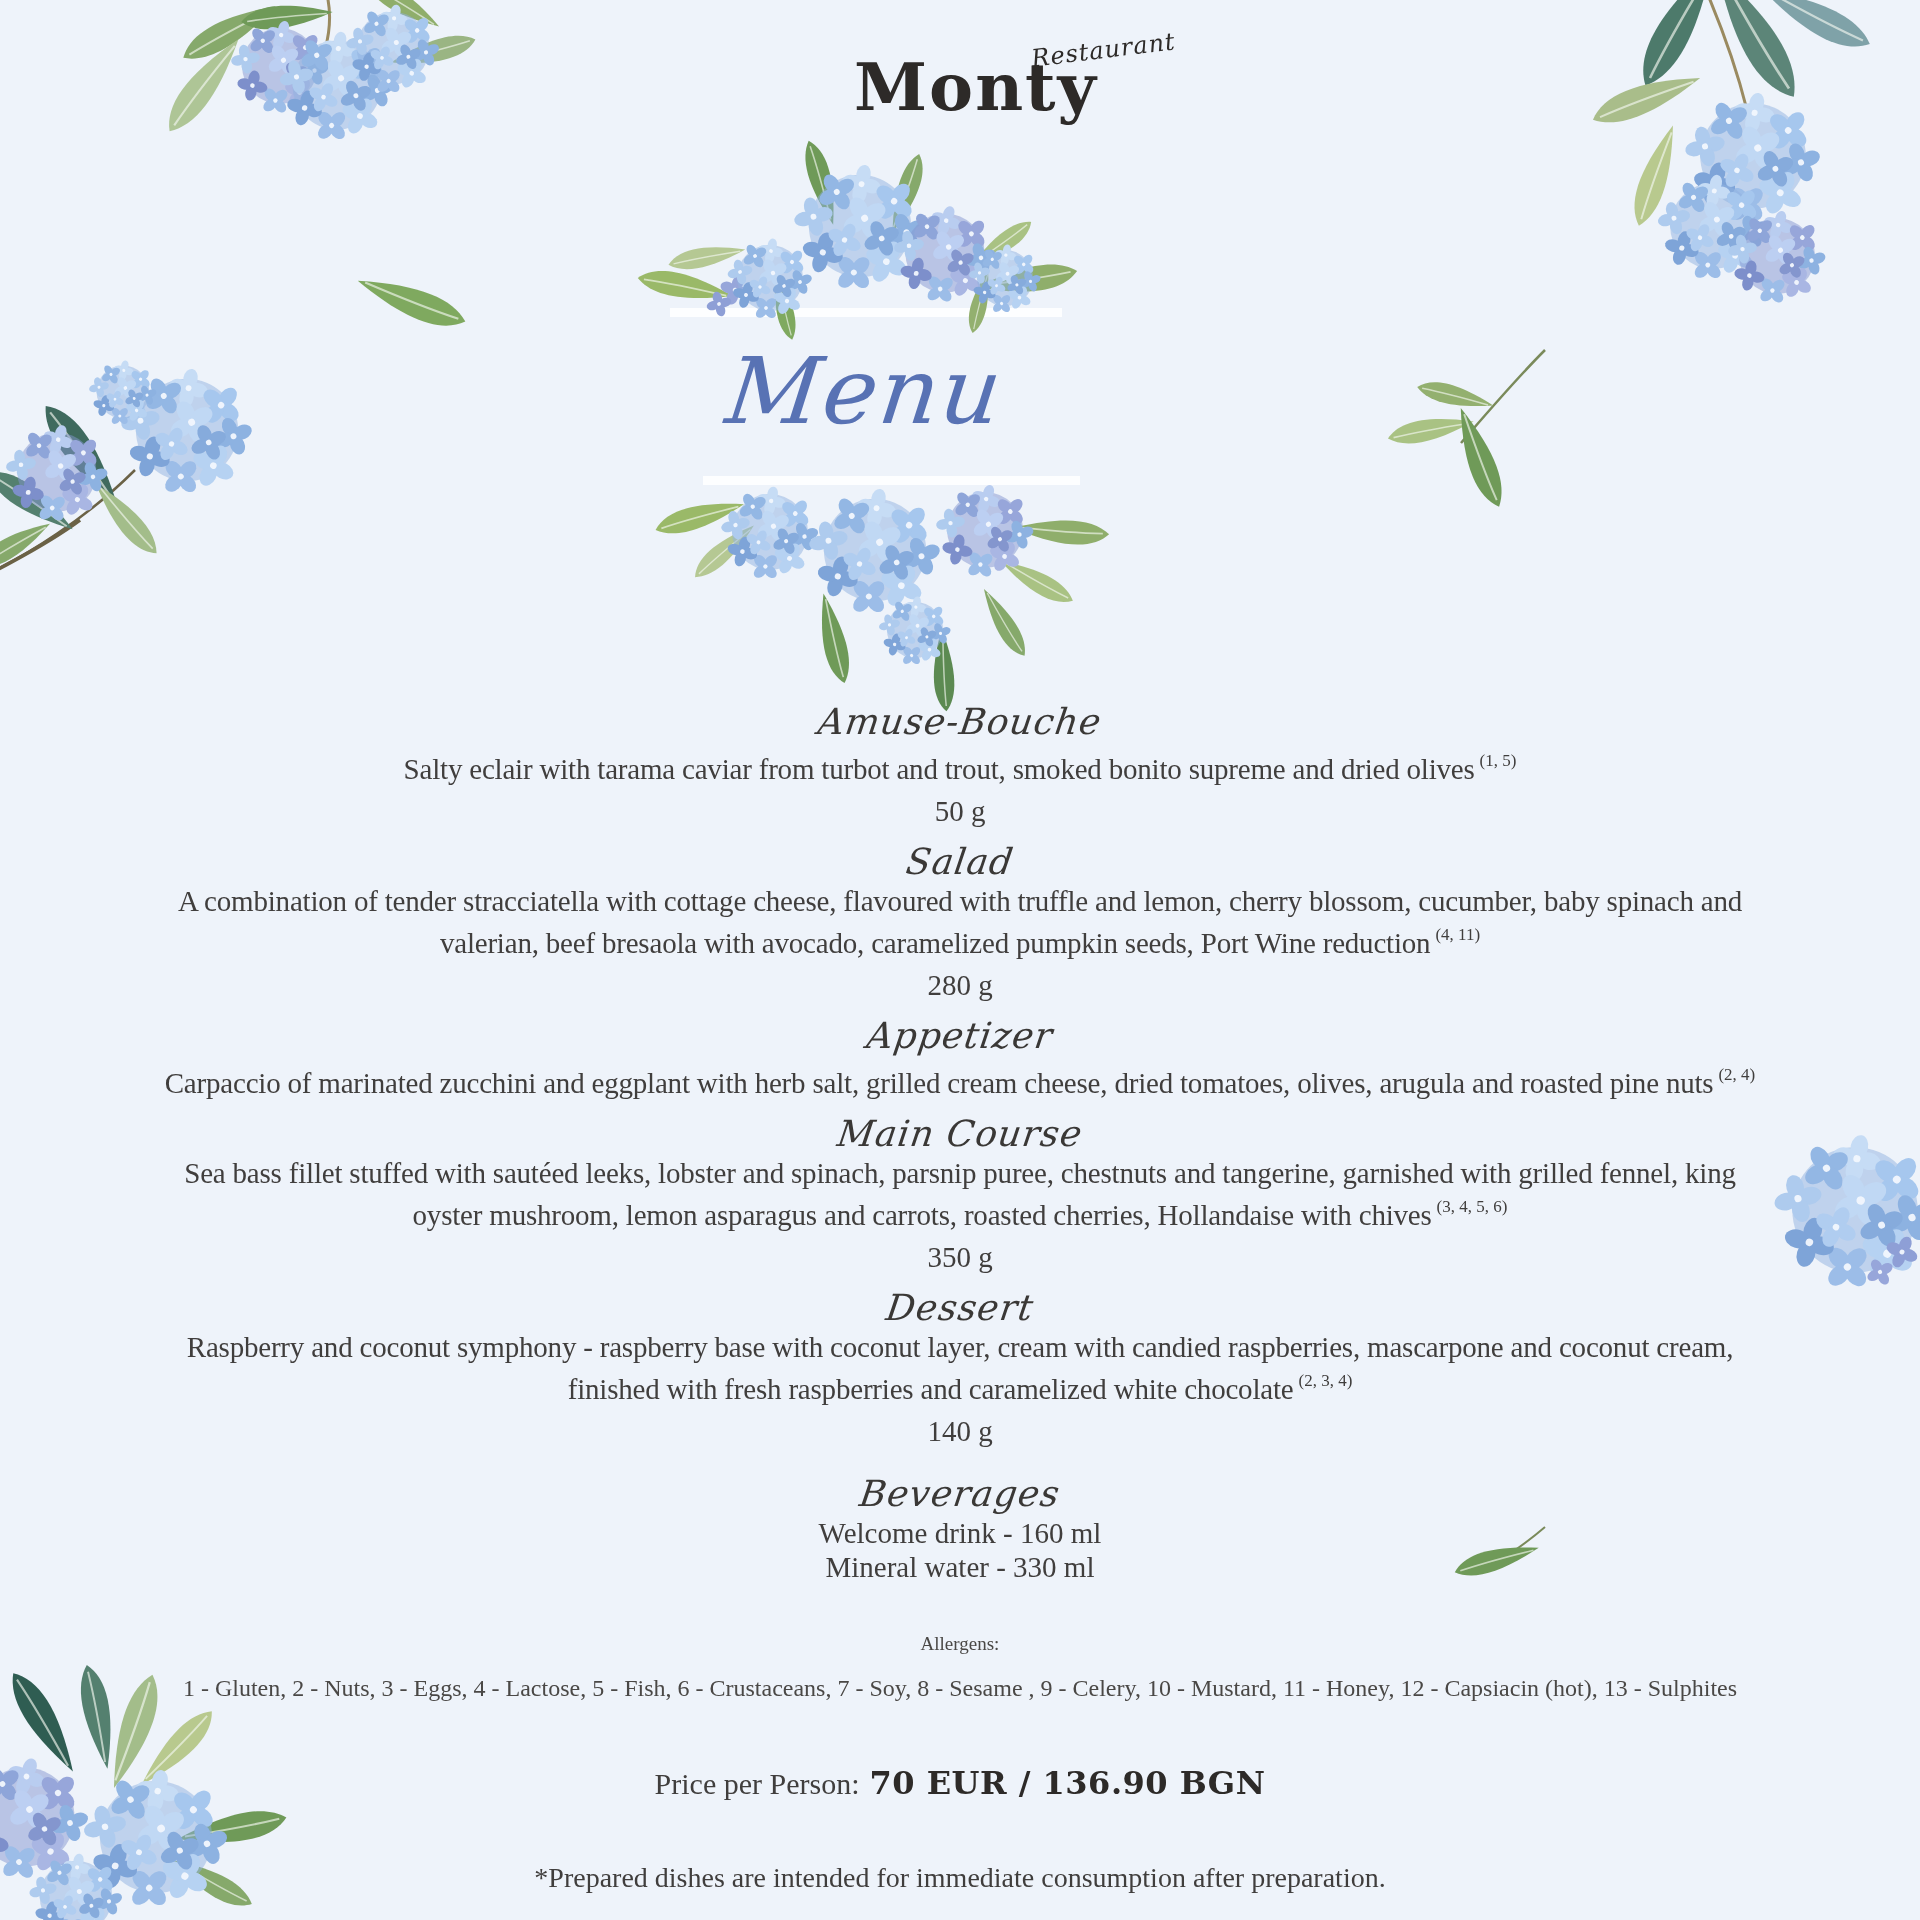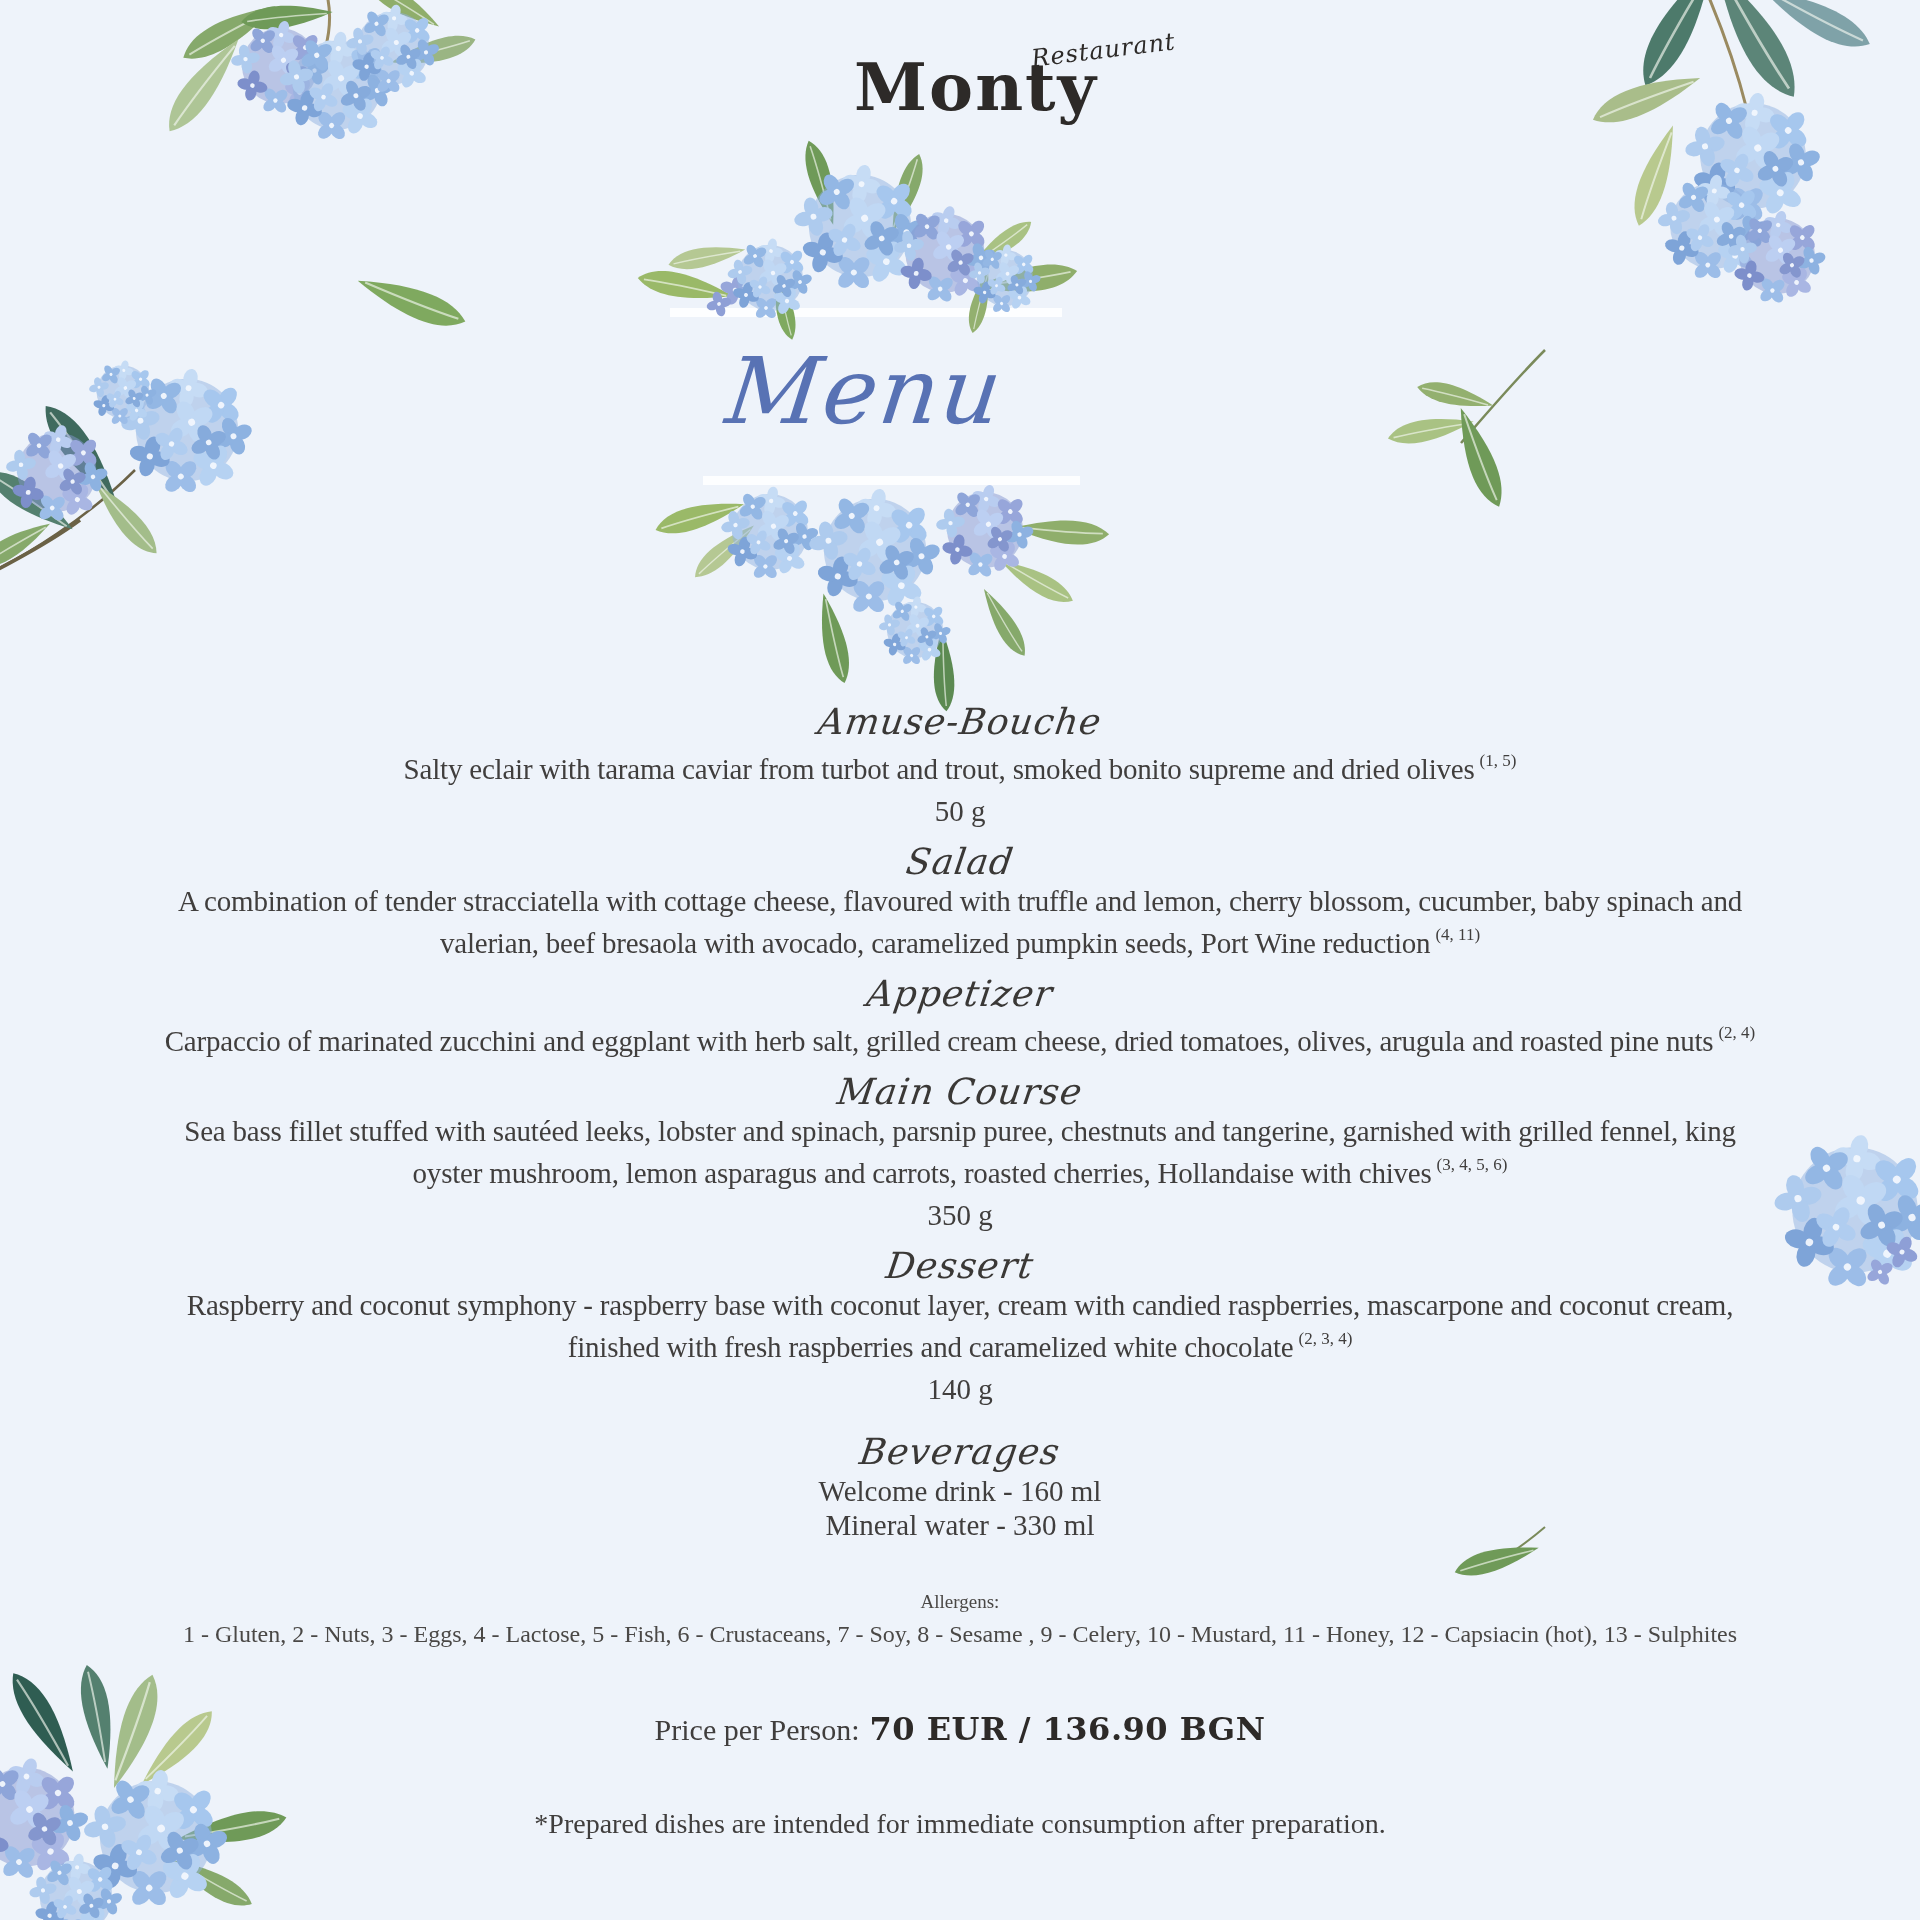--- a/index.html
+++ b/index.html
@@ -67,21 +67,21 @@
     transform: skewX(-8deg);
   }
   .desc { font-size: 29px; line-height: 34px; letter-spacing: -0.2px; }
   .refs { font-size: 17px; vertical-align: 13px; margin-left: 5px; letter-spacing: 0; margin-top: 36px; }
   .weight { font-size: 29px; line-height: 34px; margin-top: 8px; }
   .bev-line { font-size: 29px; line-height: 34px; }
 
   .allergens { margin-top: 44px; }
   .allergens-label { font-size: 19px; line-height: 32px; color: #4a4846; }
   .allergens-list {
-    width: 1880px; margin: 0 auto;
+    width: 1880px; margin: 12px auto;
     font-size: 24px; line-height: 32px; color: #4a4846;
     white-space: nowrap;
     text-align: center;
   }
 
   .price-row { margin-top: 58px; font-size: 30px; line-height: 42px; }
   .price-value {
     font-family: "DejaVu Serif", serif;
     font-weight: bold;
     font-size: 32px;
@@ -259,20 +259,21 @@
 
       <div class="section">
         <div class="section-heading">Amuse-Bouche</div>
         <div class="desc"><span>Salty eclair with tarama caviar from turbot and trout, smoked bonito supreme and dried olives</span><span class="refs">(1, 5)</span></div>
         <div class="weight">50 g</div>
       </div>
 
       <div class="section">
         <div class="section-heading">Salad</div>
         <div class="desc"><span>A combination of tender stracciatella with cottage cheese, flavoured with truffle and lemon, cherry blossom, cucumber, baby spinach and valerian, beef bresaola with avocado, caramelized pumpkin seeds, Port Wine reduction</span><span class="refs">(4, 11)</span></div>
+        <div class="weight">280 g</div>
       </div>
 
       <div class="section">
         <div class="section-heading">Appetizer</div>
         <div class="desc"><span>Carpaccio of marinated zucchini and eggplant with herb salt, grilled cream cheese, dried tomatoes, olives, arugula and roasted pine nuts</span><span class="refs">(2, 4)</span></div>
       </div>
 
       <div class="section">
         <div class="section-heading">Main Course</div>
         <div class="desc"><span>Sea bass fillet stuffed with sautéed leeks, lobster and spinach, parsnip puree, chestnuts and tangerine, garnished with grilled fennel, king oyster mushroom, lemon asparagus and carrots, roasted cherries, Hollandaise with chives</span><span class="refs">(3, 4, 5, 6)</span></div>

